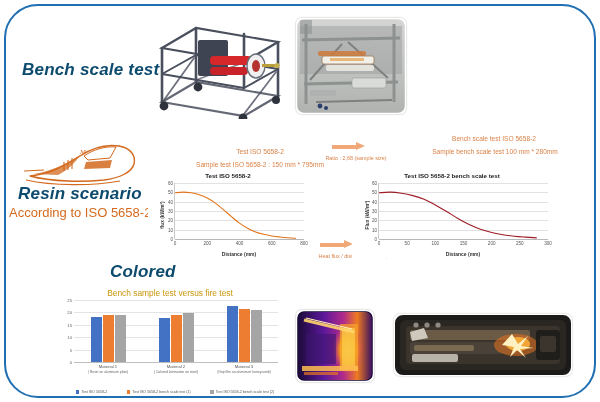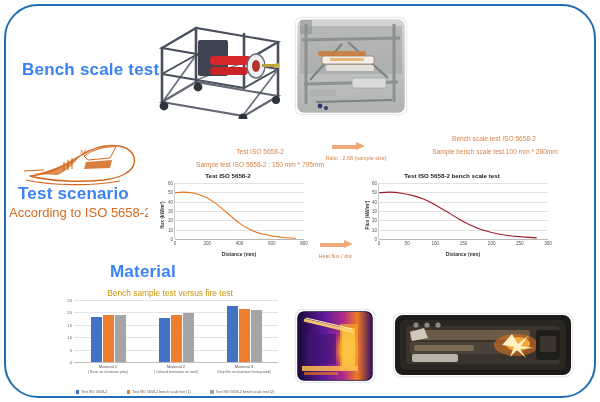--- a/index.html
+++ b/index.html
@@ -2,21 +2,21 @@
 <html><head>
 <meta charset="utf-8">
 <style>
   html,body{margin:0;padding:0;background:#ffffff;}
   body{width:600px;height:402px;overflow:hidden;font-family:"Liberation Sans",sans-serif;}
   #slide{position:relative;width:600px;height:402px;background:#fff;}
 
   .frame{position:absolute;inset:4px;border:2px solid #1f6fb2;border-radius:34px;box-sizing:border-box;}
   .frame-inner{position:absolute;left:10px;top:10px;right:10px;bottom:10px;background:#fff;border-radius:26px;}
 
-  .hdg{position:absolute;font-weight:bold;color:#3b82f6;letter-spacing:.2px;text-align:right;}
+  .hdg{position:absolute;font-style:italic;font-weight:bold;color:#0c4a6e;letter-spacing:.2px;text-align:right;}
   #bench-scale-title{left:22px;top:60px;font-size:17px;}
   #fire-scenario-title{left:18px;top:184px;font-size:17px;}
   #results-title{left:110px;top:262px;font-size:17px;}
   #fire-scenario-sub{position:absolute;left:9px;top:205px;font-size:13px;color:#d56a1f;}
 
   .orange-txt{position:absolute;color:#d98248;font-size:6.6px;text-align:center;white-space:nowrap;}
   #left-cap-1{left:200px;top:148px;width:120px;}
   #left-cap-2{left:180px;top:161px;width:160px;}
   #right-cap-1{left:404px;top:135px;width:180px;}
   #right-cap-2{left:400px;top:148px;width:190px;}
@@ -70,23 +70,23 @@
 </style>
 </head>
 <body>
 
 <div id="slide">
 
   <div class="frame"></div>
   <div class="frame-inner"></div>
 
   <div class="hdg" id="bench-scale-title">Bench scale test</div>
-  <div class="hdg" id="fire-scenario-title">Test scenario</div>
+  <div class="hdg" id="fire-scenario-title">Resin scenario</div>
   <div id="fire-scenario-sub">According to ISO 5658-2</div>
-  <div class="hdg" id="results-title">Material</div>
+  <div class="hdg" id="results-title">Colored</div>
 
   <div class="photo" id="rig-drawing">
     <svg viewBox="0 0 145 105" width="145" height="105">
       <g stroke="#4a4f5e" stroke-width="2.6" fill="none" stroke-linecap="round">
         <path d="M22 34 L22 88"></path>
           <path d="M104 20 L104 74"></path>
         <path d="M56 14 L56 68"></path>
           <path d="M138 28 L138 82"></path>
         <path d="M22 34 L56 14 L138 28 L104 48 Z" stroke-width="2.2"></path>
         <path d="M22 88 L56 68 L138 82 L104 102 Z" stroke-width="2.2" opacity=".85"></path>

